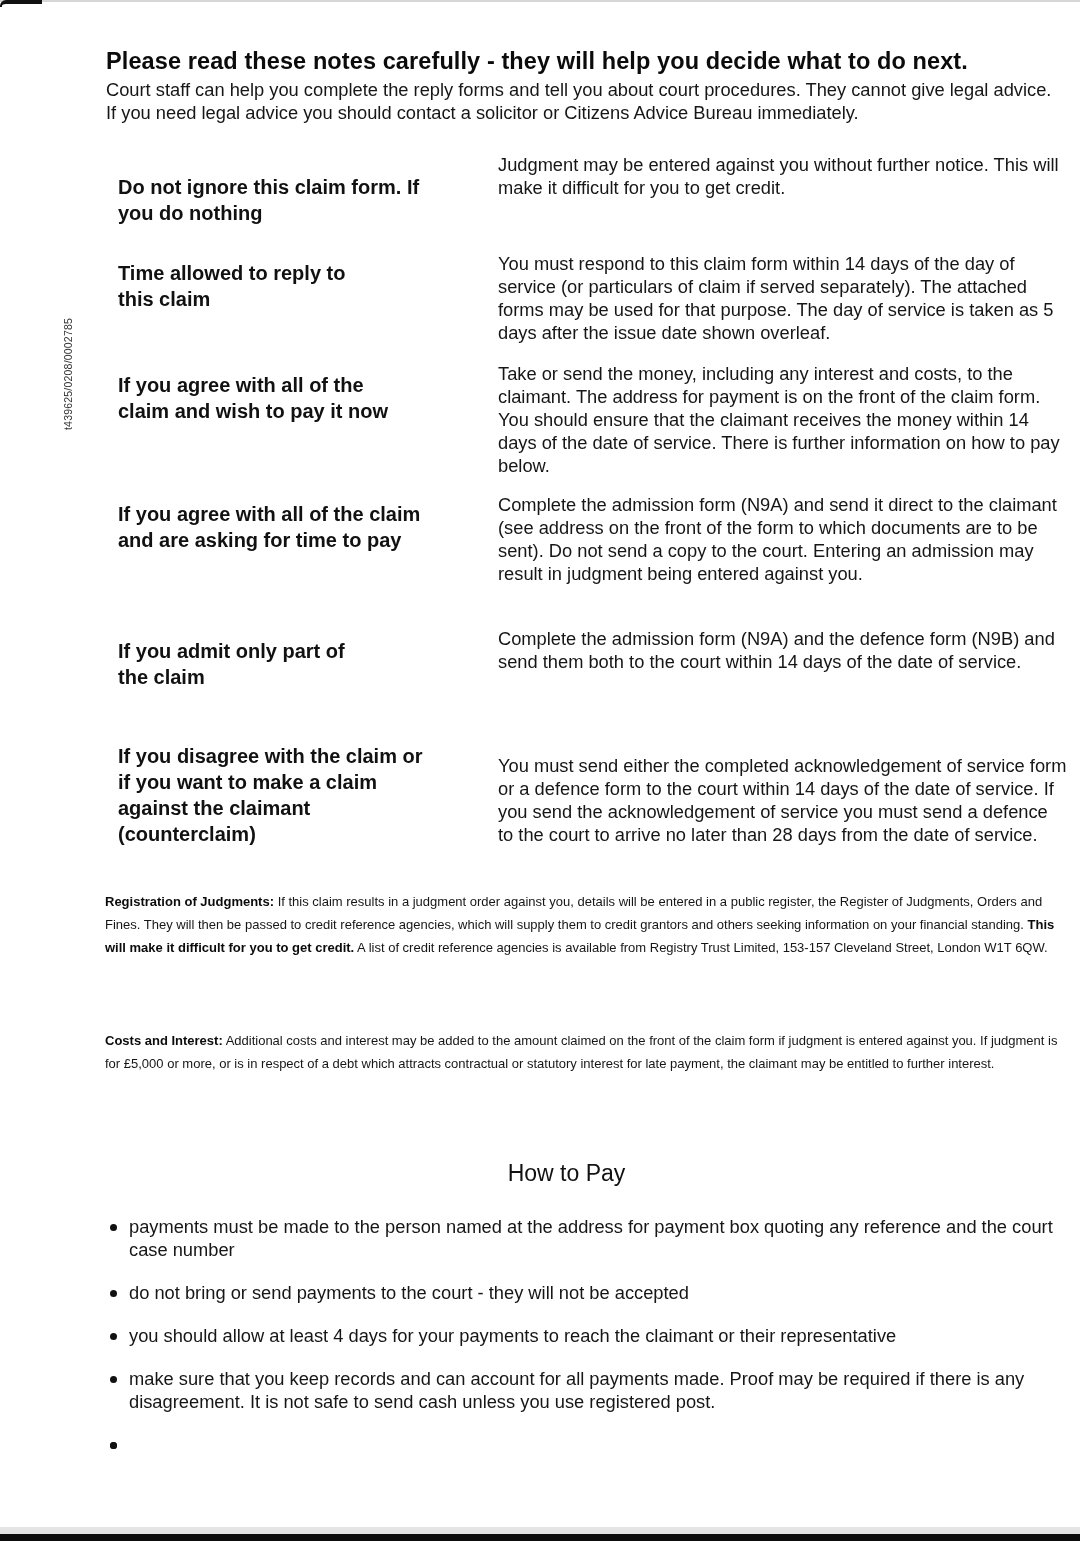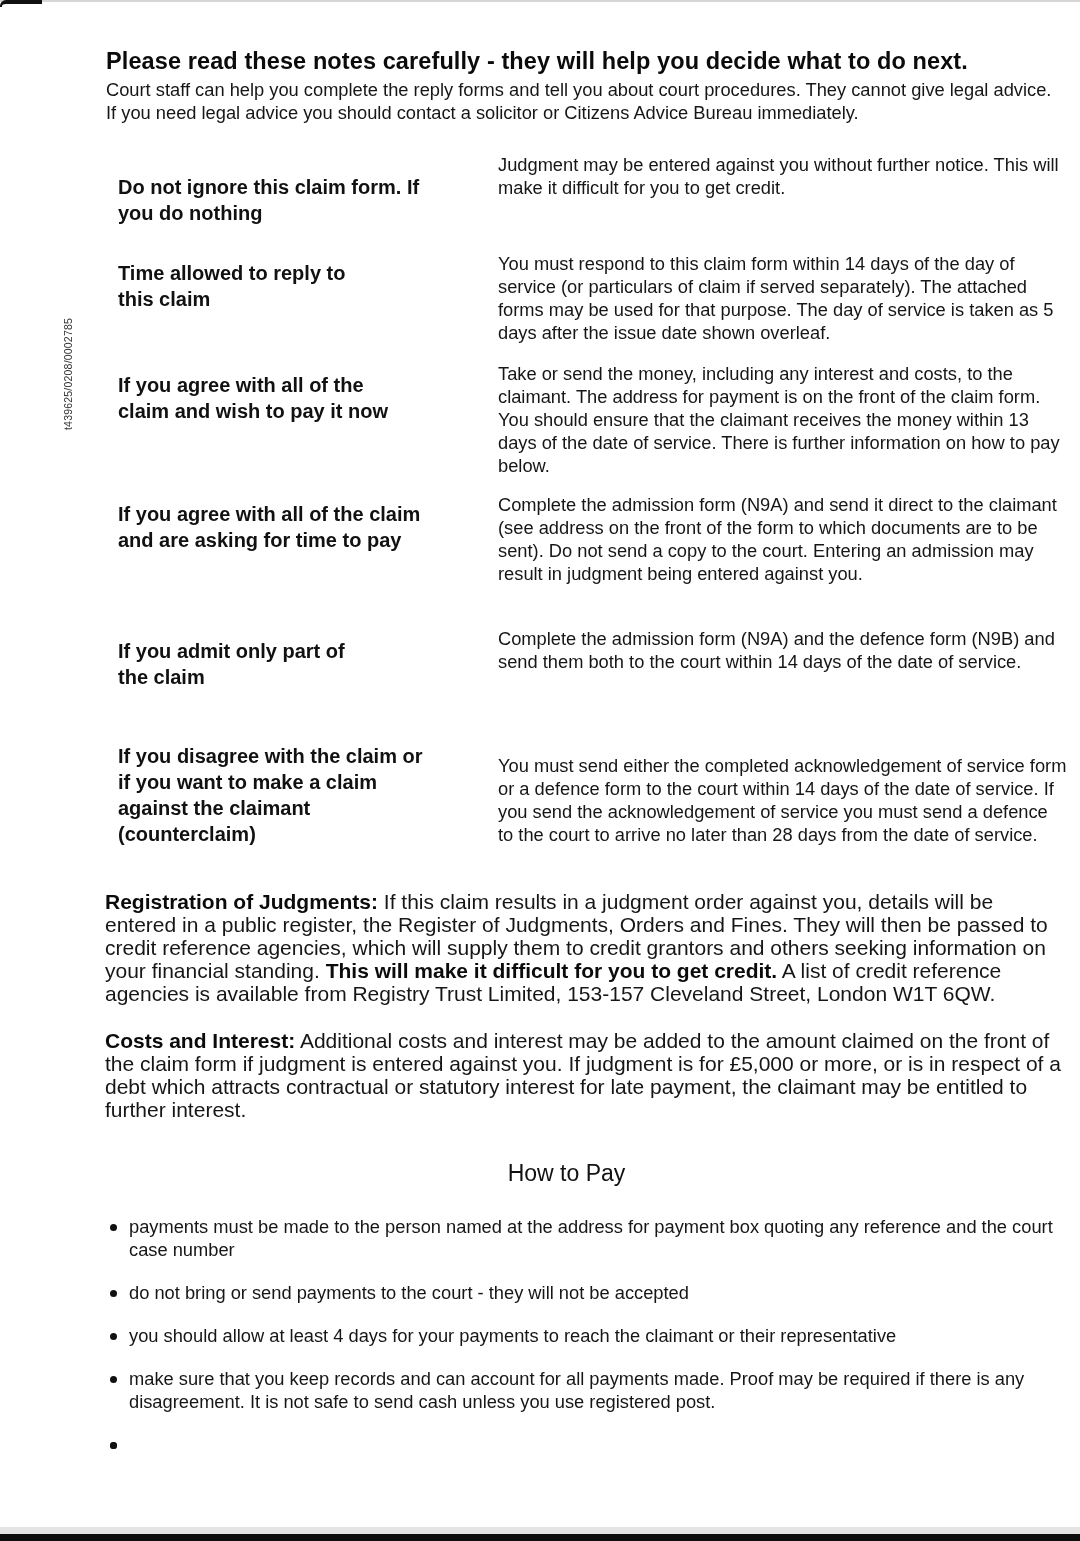--- a/index.html
+++ b/index.html
@@ -11,21 +11,21 @@
   .top-edge { position:absolute; left:0; top:0; width:1080px; height:2px; background:#d6d6d6; }
   .corner-mark { position:absolute; left:0; top:0; width:42px; height:7px; border-top:4px solid #111; border-left:2px solid #111; border-top-left-radius:6px; box-sizing:border-box; }
   .ref-code {
     position:absolute; left:62px; top:430px; transform-origin:left top; transform:rotate(-90deg);
     font-size:10.5px; color:#333; white-space:nowrap; letter-spacing:0.2px;
   }
   .heading { position:absolute; left:106px; top:48px; font-size:23.5px; font-weight:bold; color:#0b0b0b; white-space:nowrap; letter-spacing:0.1px; }
   .intro { position:absolute; left:106px; top:78px; width:960px; font-size:18.3px; line-height:23px; color:#161616; }
   .row-label { position:absolute; left:118px; width:330px; font-size:20px; font-weight:bold; line-height:26px; color:#111; }
   .row-text { position:absolute; left:498px; width:570px; font-size:18.3px; line-height:23px; color:#161616; }
-  .para { position:absolute; left:105px; width:965px; font-size:21px; line-height:23px; color:#161616; }
+  .para { position:absolute; left:105px; width:965px; font-size:13px; line-height:23px; color:#161616; }
   .para b { color:#0b0b0b; }
   .howto-title { position:absolute; left:0; width:1133px; top:1160px; text-align:center; font-size:23px; color:#111; }
   .bullets { position:absolute; left:108px; top:1195px; width:960px; margin:0; padding:0; list-style:none; }
   .bullet { position:relative; padding-left:21px; font-size:18.3px; line-height:23px; color:#161616;margin-top:20px; }
   .bullet .dot { position:absolute; left:2px; top:9px; width:7px; height:7px; border-radius:50%; background:#111; }
   .b0{margin-bottom:16px}.b1{margin-bottom:15px}.b2{margin-bottom:16px}.b3{margin-bottom:15px}.b4{margin-bottom:15px}
   .bottom-band { position:absolute; left:0; top:1527px; width:1080px; height:7px; background:#e4e4e4; }
   .bottom-line { position:absolute; left:0; top:1534px; width:1080px; height:7px; background:#0d0d0d; }
 </style>
 </head>
@@ -38,21 +38,21 @@
 <div class="heading">Please read these notes carefully - they will help you decide what to do next.</div>
 <div class="intro">Court staff can help you complete the reply forms and tell you about court procedures. They cannot give legal advice. If you need legal advice you should contact a solicitor or Citizens Advice Bureau immediately.</div>
 
 <div class="row-label" style="top:174px;width:320px">Do not ignore this claim form. If you do nothing</div>
 <div class="row-text" style="top:153px">Judgment may be entered against you without further notice. This will make it difficult for you to get credit.</div>
 
 <div class="row-label" style="top:260px;width:260px">Time allowed to reply to this claim</div>
 <div class="row-text" style="top:252px">You must respond to this claim form within 14 days of the day of service (or particulars of claim if served separately). The attached forms may be used for that purpose. The day of service is taken as 5 days after the issue date shown overleaf.</div>
 
 <div class="row-label" style="top:372px;width:300px">If you agree with all of the claim and wish to pay it now</div>
-<div class="row-text" style="top:362px">Take or send the money, including any interest and costs, to the claimant. The address for payment is on the front of the claim form. You should ensure that the claimant receives the money within 13 days of the date of service. There is further information on how to pay below.</div>
+<div class="row-text" style="top:362px">Take or send the money, including any interest and costs, to the claimant. The address for payment is on the front of the claim form. You should ensure that the claimant receives the money within 14 days of the date of service. There is further information on how to pay below.</div>
 
 <div class="row-label" style="top:501px;width:310px">If you agree with all of the claim and are asking for time to pay</div>
 <div class="row-text" style="top:493px">Complete the admission form (N9A) and send it direct to the claimant (see address on the front of the form to which documents are to be sent). Do not send a copy to the court. Entering an admission may result in judgment being entered against you.</div>
 
 <div class="row-label" style="top:638px;width:260px">If you admit only part of the claim</div>
 <div class="row-text" style="top:627px">Complete the admission form (N9A) and the defence form (N9B) and send them both to the court within 14 days of the date of service.</div>
 
 <div class="row-label" style="top:743px;width:320px">If you disagree with the claim or if you want to make a claim against the claimant (counterclaim)</div>
 <div class="row-text" style="top:754px">You must send either the completed acknowledgement of service form or a defence form to the court within 14 days of the date of service. If you send the acknowledgement of service you must send a defence to the court to arrive no later than 28 days from the date of service.</div>
 

